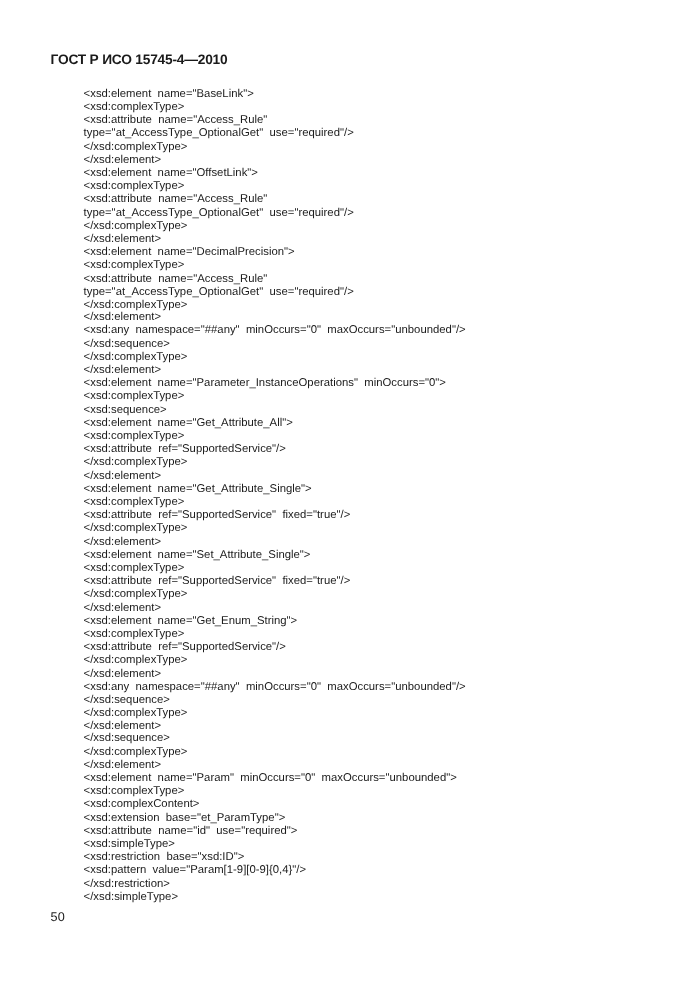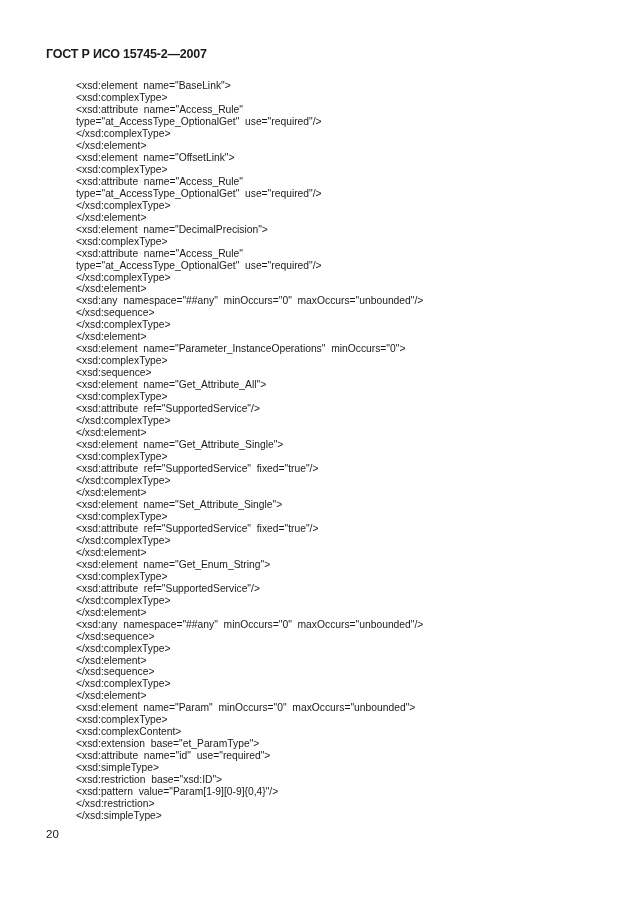--- a/index.html
+++ b/index.html
@@ -6,17 +6,17 @@
   body { width: 630px; height: 913px; position: relative; overflow: hidden;
          font-family: "Liberation Sans", sans-serif; color: #1a1a1a; }
   .header { position: absolute; left: 46px; top: 47px; font-size: 12.5px; font-weight: bold; letter-spacing: -0.2px; }
   .code { position: absolute; left: 76px; top: 80px; font-size: 10.3px; line-height: 11.97px; white-space: pre; }
   .code .ln { display: block; height: 11.97px; }
   .page-num { position: absolute; left: 46px; top: 828px; font-size: 11.5px; }
 </style>
 </head>
 <body>
 
-<div class="header">ГОСТ Р ИСО 15745-2—2007</div>
+<div class="header">ГОСТ Р ИСО 15745-4—2010</div>
 
 <div class="code" id="code"><span class="ln">&lt;xsd:element  name="BaseLink"&gt;</span><span class="ln">&lt;xsd:complexType&gt;</span><span class="ln">&lt;xsd:attribute  name="Access_Rule"</span><span class="ln">type="at_AccessType_OptionalGet"  use="required"/&gt;</span><span class="ln">&lt;/xsd:complexType&gt;</span><span class="ln">&lt;/xsd:element&gt;</span><span class="ln">&lt;xsd:element  name="OffsetLink"&gt;</span><span class="ln">&lt;xsd:complexType&gt;</span><span class="ln">&lt;xsd:attribute  name="Access_Rule"</span><span class="ln">type="at_AccessType_OptionalGet"  use="required"/&gt;</span><span class="ln">&lt;/xsd:complexType&gt;</span><span class="ln">&lt;/xsd:element&gt;</span><span class="ln">&lt;xsd:element  name="DecimalPrecision"&gt;</span><span class="ln">&lt;xsd:complexType&gt;</span><span class="ln">&lt;xsd:attribute  name="Access_Rule"</span><span class="ln">type="at_AccessType_OptionalGet"  use="required"/&gt;</span><span class="ln">&lt;/xsd:complexType&gt;</span><span class="ln">&lt;/xsd:element&gt;</span><span class="ln">&lt;xsd:any  namespace="##any"  minOccurs="0"  maxOccurs="unbounded"/&gt;</span><span class="ln">&lt;/xsd:sequence&gt;</span><span class="ln">&lt;/xsd:complexType&gt;</span><span class="ln">&lt;/xsd:element&gt;</span><span class="ln">&lt;xsd:element  name="Parameter_InstanceOperations"  minOccurs="0"&gt;</span><span class="ln">&lt;xsd:complexType&gt;</span><span class="ln">&lt;xsd:sequence&gt;</span><span class="ln">&lt;xsd:element  name="Get_Attribute_All"&gt;</span><span class="ln">&lt;xsd:complexType&gt;</span><span class="ln">&lt;xsd:attribute  ref="SupportedService"/&gt;</span><span class="ln">&lt;/xsd:complexType&gt;</span><span class="ln">&lt;/xsd:element&gt;</span><span class="ln">&lt;xsd:element  name="Get_Attribute_Single"&gt;</span><span class="ln">&lt;xsd:complexType&gt;</span><span class="ln">&lt;xsd:attribute  ref="SupportedService"  fixed="true"/&gt;</span><span class="ln">&lt;/xsd:complexType&gt;</span><span class="ln">&lt;/xsd:element&gt;</span><span class="ln">&lt;xsd:element  name="Set_Attribute_Single"&gt;</span><span class="ln">&lt;xsd:complexType&gt;</span><span class="ln">&lt;xsd:attribute  ref="SupportedService"  fixed="true"/&gt;</span><span class="ln">&lt;/xsd:complexType&gt;</span><span class="ln">&lt;/xsd:element&gt;</span><span class="ln">&lt;xsd:element  name="Get_Enum_String"&gt;</span><span class="ln">&lt;xsd:complexType&gt;</span><span class="ln">&lt;xsd:attribute  ref="SupportedService"/&gt;</span><span class="ln">&lt;/xsd:complexType&gt;</span><span class="ln">&lt;/xsd:element&gt;</span><span class="ln">&lt;xsd:any  namespace="##any"  minOccurs="0"  maxOccurs="unbounded"/&gt;</span><span class="ln">&lt;/xsd:sequence&gt;</span><span class="ln">&lt;/xsd:complexType&gt;</span><span class="ln">&lt;/xsd:element&gt;</span><span class="ln">&lt;/xsd:sequence&gt;</span><span class="ln">&lt;/xsd:complexType&gt;</span><span class="ln">&lt;/xsd:element&gt;</span><span class="ln">&lt;xsd:element  name="Param"  minOccurs="0"  maxOccurs="unbounded"&gt;</span><span class="ln">&lt;xsd:complexType&gt;</span><span class="ln">&lt;xsd:complexContent&gt;</span><span class="ln">&lt;xsd:extension  base="et_ParamType"&gt;</span><span class="ln">&lt;xsd:attribute  name="id"  use="required"&gt;</span><span class="ln">&lt;xsd:simpleType&gt;</span><span class="ln">&lt;xsd:restriction  base="xsd:ID"&gt;</span><span class="ln">&lt;xsd:pattern  value="Param[1-9][0-9]{0,4}"/&gt;</span><span class="ln">&lt;/xsd:restriction&gt;</span><span class="ln">&lt;/xsd:simpleType&gt;</span></div>
 
-<div class="page-num">20</div>
+<div class="page-num">50</div>
 
 </body></html>

